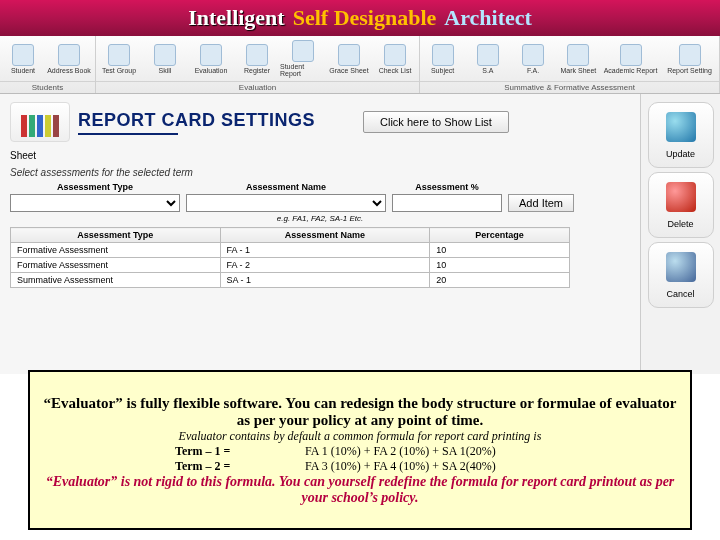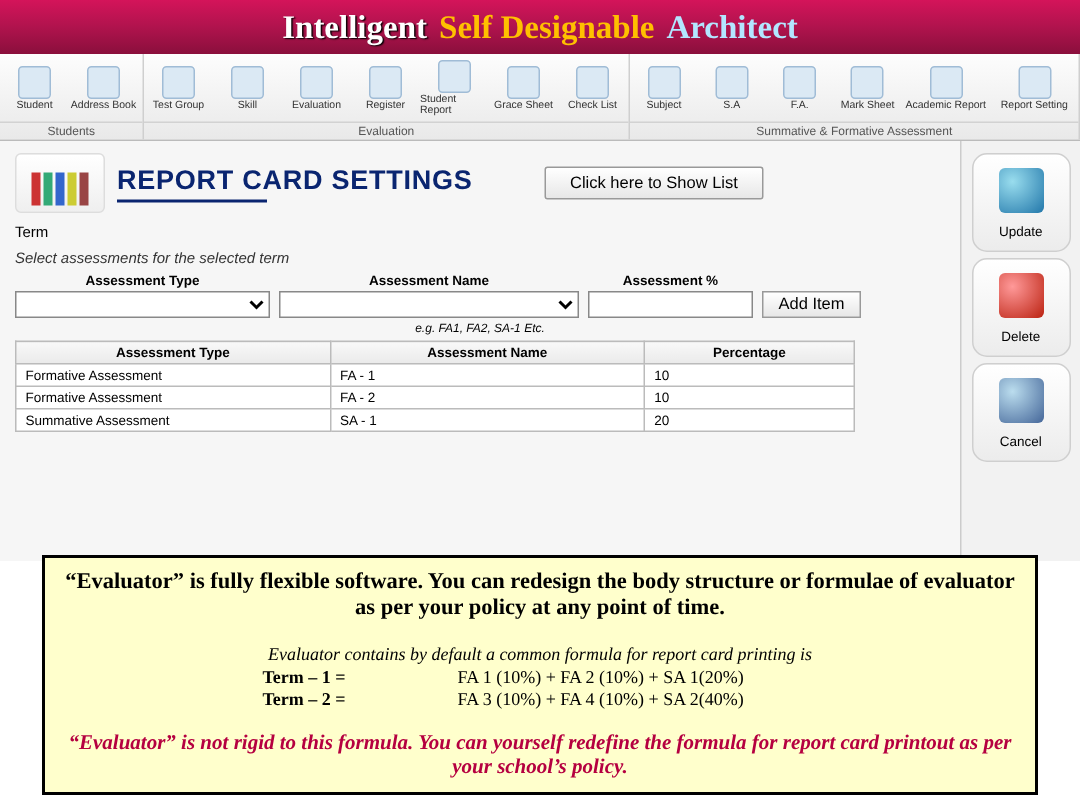--- a/index.html
+++ b/index.html
@@ -36,21 +36,21 @@
   .eg-row { font-style: italic; font-size: 8px; text-align: center; margin: 2px 0 4px; }
   .asm-table { width: 560px; border-collapse: collapse; }
   .asm-table th, .asm-table td { border: 1px solid #bbb; padding: 2px 6px; font-size: 9px; text-align: left; background: #fff; }
   .asm-table th { background: linear-gradient(#f8f8f8, #eaeaea); font-weight: bold; text-align: center; }
   .side-panel { width: 80px; background: #f2f2f2; border-left: 1px solid #ccc; display: flex; flex-direction: column; align-items: center; gap: 4px; padding: 8px 0; }
   .side-btn { width: 66px; height: 66px; border: 1px solid #cfcfcf; border-radius: 10px; background: linear-gradient(#fff, #ececec); display: flex; flex-direction: column; align-items: center; justify-content: center; font-size: 9px; gap: 7px; }
   .side-icon { width: 30px; height: 30px; border-radius: 4px; }
   .side-icon.upd { background: radial-gradient(circle at 30% 30%, #9de, #27a); }
   .side-icon.del { background: radial-gradient(circle at 30% 30%, #f99, #b21); }
   .side-icon.cnl { background: radial-gradient(circle at 30% 30%, #bde, #469); }
-  .footer-box { position: absolute; left: 28px; top: 370px; width: 664px; height: 160px; background: #ffffcc; border: 2px solid #000; padding: 8px 10px; display: flex; flex-direction: column; justify-content: space-between; font-family: "Times New Roman", serif; }
+  .footer-box { position: absolute; left: 28px; top: 370px; width: 664px; height: 160px; background: #ffffcc; border: 2px solid #000; padding: 8px 10px; display: flex; flex-direction: column; justify-content: center; font-family: "Times New Roman", serif; }
   .f1 { font-size: 15px; font-weight: bold; text-align: center; }
   .f2 { font-size: 12px; font-style: italic; text-align: center; }
   .f2-row { display: flex; justify-content: center; gap: 40px; font-size: 12px; }
   .f2-lbl { font-weight: bold; font-style: normal; width: 90px; text-align: left; }
   .f2-val { width: 240px; text-align: left; font-style: normal; }
   .f3 { font-size: 14px; font-weight: bold; font-style: italic; color: #b50040; text-align: center; }
 </style>
 </head>
 <body>
 
@@ -148,21 +148,21 @@
           <div class="book y"></div>
           <div class="book m"></div>
       </div>
       <div>
         <div class="title-h">REPORT CARD SETTINGS</div>
         <div class="title-underline"></div>
       </div>
       <button class="show-list-btn">Click here to Show List</button>
     </div>
     <div class="term-row">
-      <span class="term-lbl">Term</span>
+      <span class="term-lbl">Sheet</span>
     </div>
     <div class="sel-instr">Select assessments for the selected term</div>
     <div class="asm-head-row" style="margin-bottom:2px">
       <div class="col-lbl" style="width:170px">Assessment Type</div>
       <div class="col-lbl" style="width:200px">Assessment Name</div>
       <div class="col-lbl" style="width:110px">Assessment %</div>
     </div>
     <div class="asm-head-row">
       <select class="asm-dd dd-at"></select>
       <select class="asm-dd dd-an"></select>

